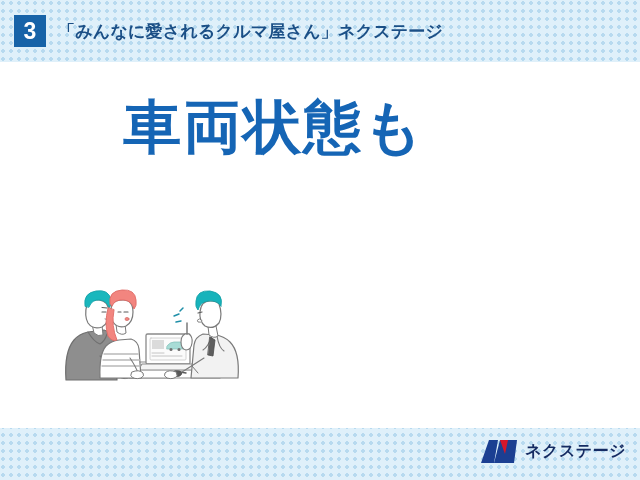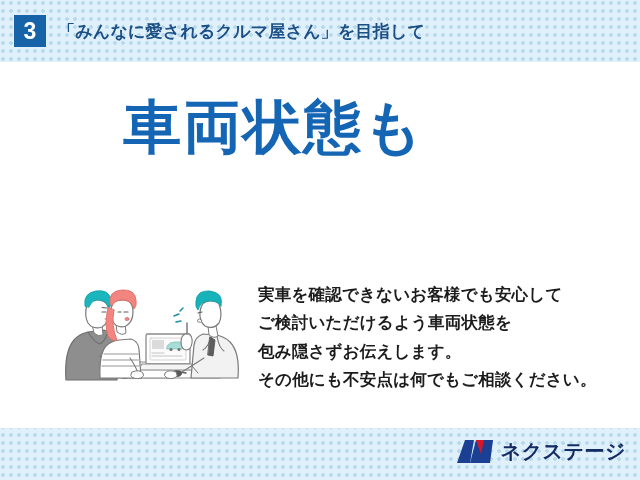--- a/index.html
+++ b/index.html
@@ -146,34 +146,34 @@
     gap: 7px;
   }
   .logo-mark {
     width: 38px;
     height: 27px;
     flex: 0 0 auto;
   }
   .logo-mark svg { display:block; width:38px; height:27px; }
   .logo-text {
     color: #152c63;
-    font-size: 20px;
+    font-size: 16px;
     font-weight: bold;
     letter-spacing: 0.5px;
     white-space: nowrap;
   }
 </style>
 </head>
 <body>
 
 <div class="ad-frame">
 
   <div class="header">
     <div class="step-badge">3</div>
-    <div class="header-title">「みんなに愛されるクルマ屋さん」を目指して</div>
+    <div class="header-title">「みんなに愛されるクルマ屋さん」ネクステージ</div>
   </div>
 
   <div class="panel">
 
     <div class="headline">
       <span class="headline-line1">車両状態も</span>
     </div>
 
     <div class="lower">
 
@@ -269,26 +269,20 @@
 
             <path d="M124 98 q-7 -3 -11 1 q-2 3 2 5 q7 2 10 -2 Z" fill="#ffffff" stroke="#7a7a7a" stroke-width="1"></path>
 
             <path d="M122 42 l5 -2" stroke="#1f8fa8" stroke-width="1.5"></path>
             <path d="M124 48 l5 -1" stroke="#1f8fa8" stroke-width="1.5"></path>
             <path d="M128 37 l3 -3" stroke="#1f8fa8" stroke-width="1.5"></path>
           </g>
         </svg>
       </div>
 
-      <div class="paragraph">
-        <span class="pline">実車を確認できないお客様でも安心して</span>
-        <span class="pline">ご検討いただけるよう車両状態を</span>
-        <span class="pline">包み隠さずお伝えします。</span>
-        <span class="pline">その他にも不安点は何でもご相談ください。</span>
-      </div>
 
     </div>
   </div>
 
   <div class="footer">
     <div class="logo-wrap">
       <span class="logo-mark">
         <svg viewBox="0 0 38 27" xmlns="http://www.w3.org/2000/svg">
           <path d="M1 25 L9 2 L18 2 L14 25 Z" fill="#1b3f92"></path>
           <path d="M14 25 L20 2 L28 2 L34 25 Z" fill="#1b3f92"></path>

